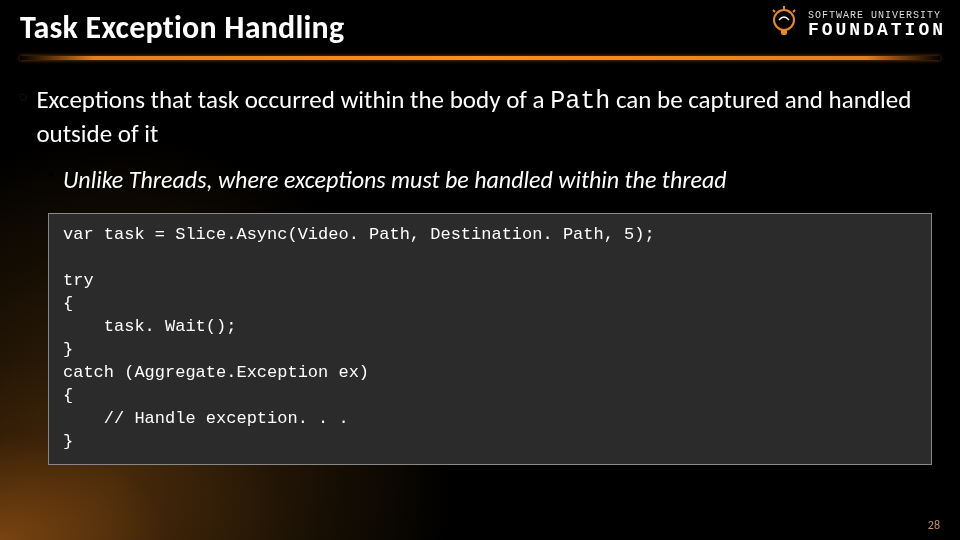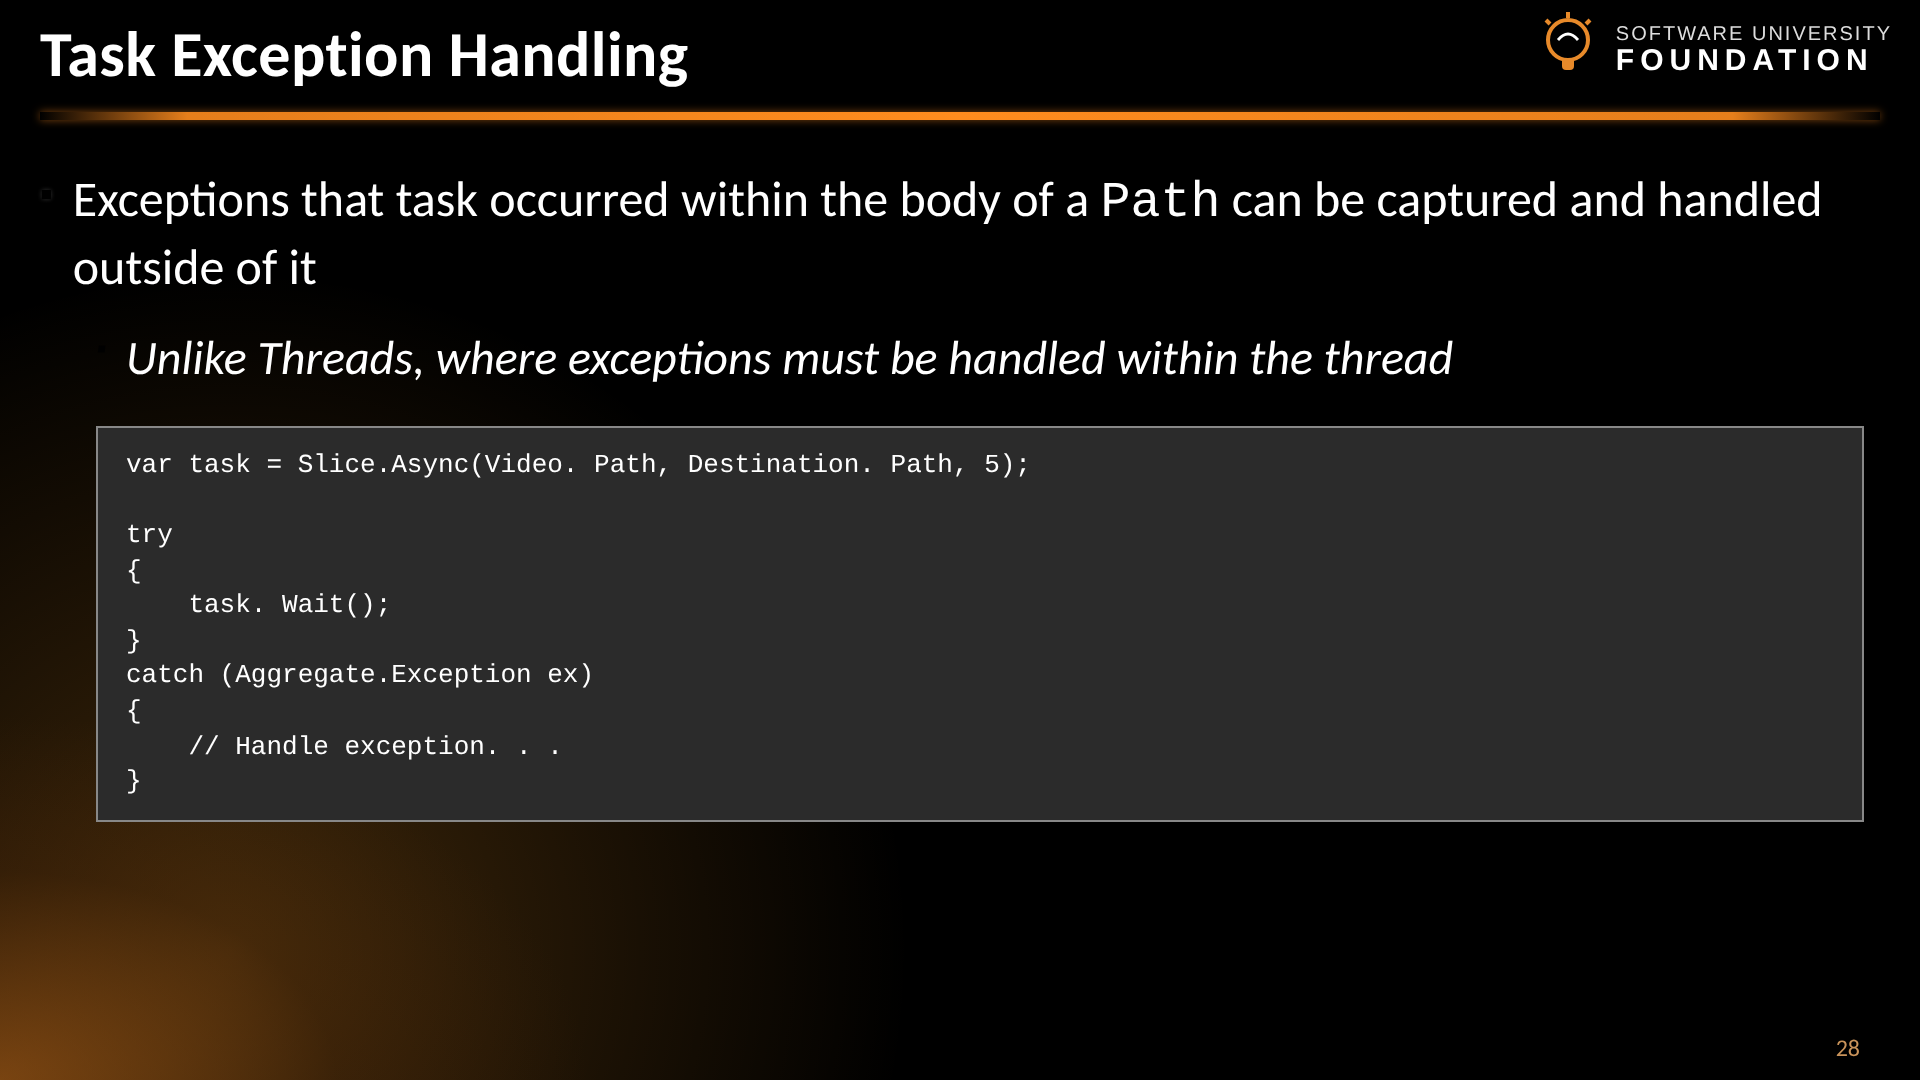--- a/index.html
+++ b/index.html
@@ -49,25 +49,25 @@
     top: 6px;
     right: 14px;
     display: flex;
     align-items: center;
     gap: 8px;
   }
   .logo-text {
     display: flex;
     flex-direction: column;
     line-height: 1.0;
-    font-family: Liberation Sans, sans-serif;
+    font-family: Liberation Mono, monospace;
     letter-spacing: 1px;
   }
   .logo-line1 { font-size: 10px; font-weight: 400; color: #ddd; }
-  .logo-line2 { font-size: 15px; font-weight: 700; color: #fff; letter-spacing: 3px; }
+  .logo-line2 { font-size: 18px; font-weight: 700; color: #fff; letter-spacing: 3px; }
   .content {
     position: absolute;
     top: 84px;
     left: 20px;
     right: 20px;
     color: #fff;
   }
   .bullet-l1 {
     display: flex;
     font-size: 25px;
@@ -100,29 +100,29 @@
   .mono-inline {
     font-family: Consolas, "Courier New", monospace;
   }
   .code-box {
     margin-left: 28px;
     margin-right: 8px;
     background: #2b2b2b;
     border: 1px solid #888;
     padding: 10px 14px 10px 14px;
     font-family: Consolas, "Courier New", monospace;
-    font-size: 13px;
+    font-size: 17px;
     line-height: 1.35;
     color: #fff;
     white-space: pre;
   }
   .page-num {
     position: absolute;
     bottom: 8px;
-    right: 30px;
+    right: 20px;
     font-size: 12px;
     color: #c9935a;
   }
 </style>
 </head>
 <body>
 
 <div class="slide">
 
   <div class="title">Task Exception Handling</div>

